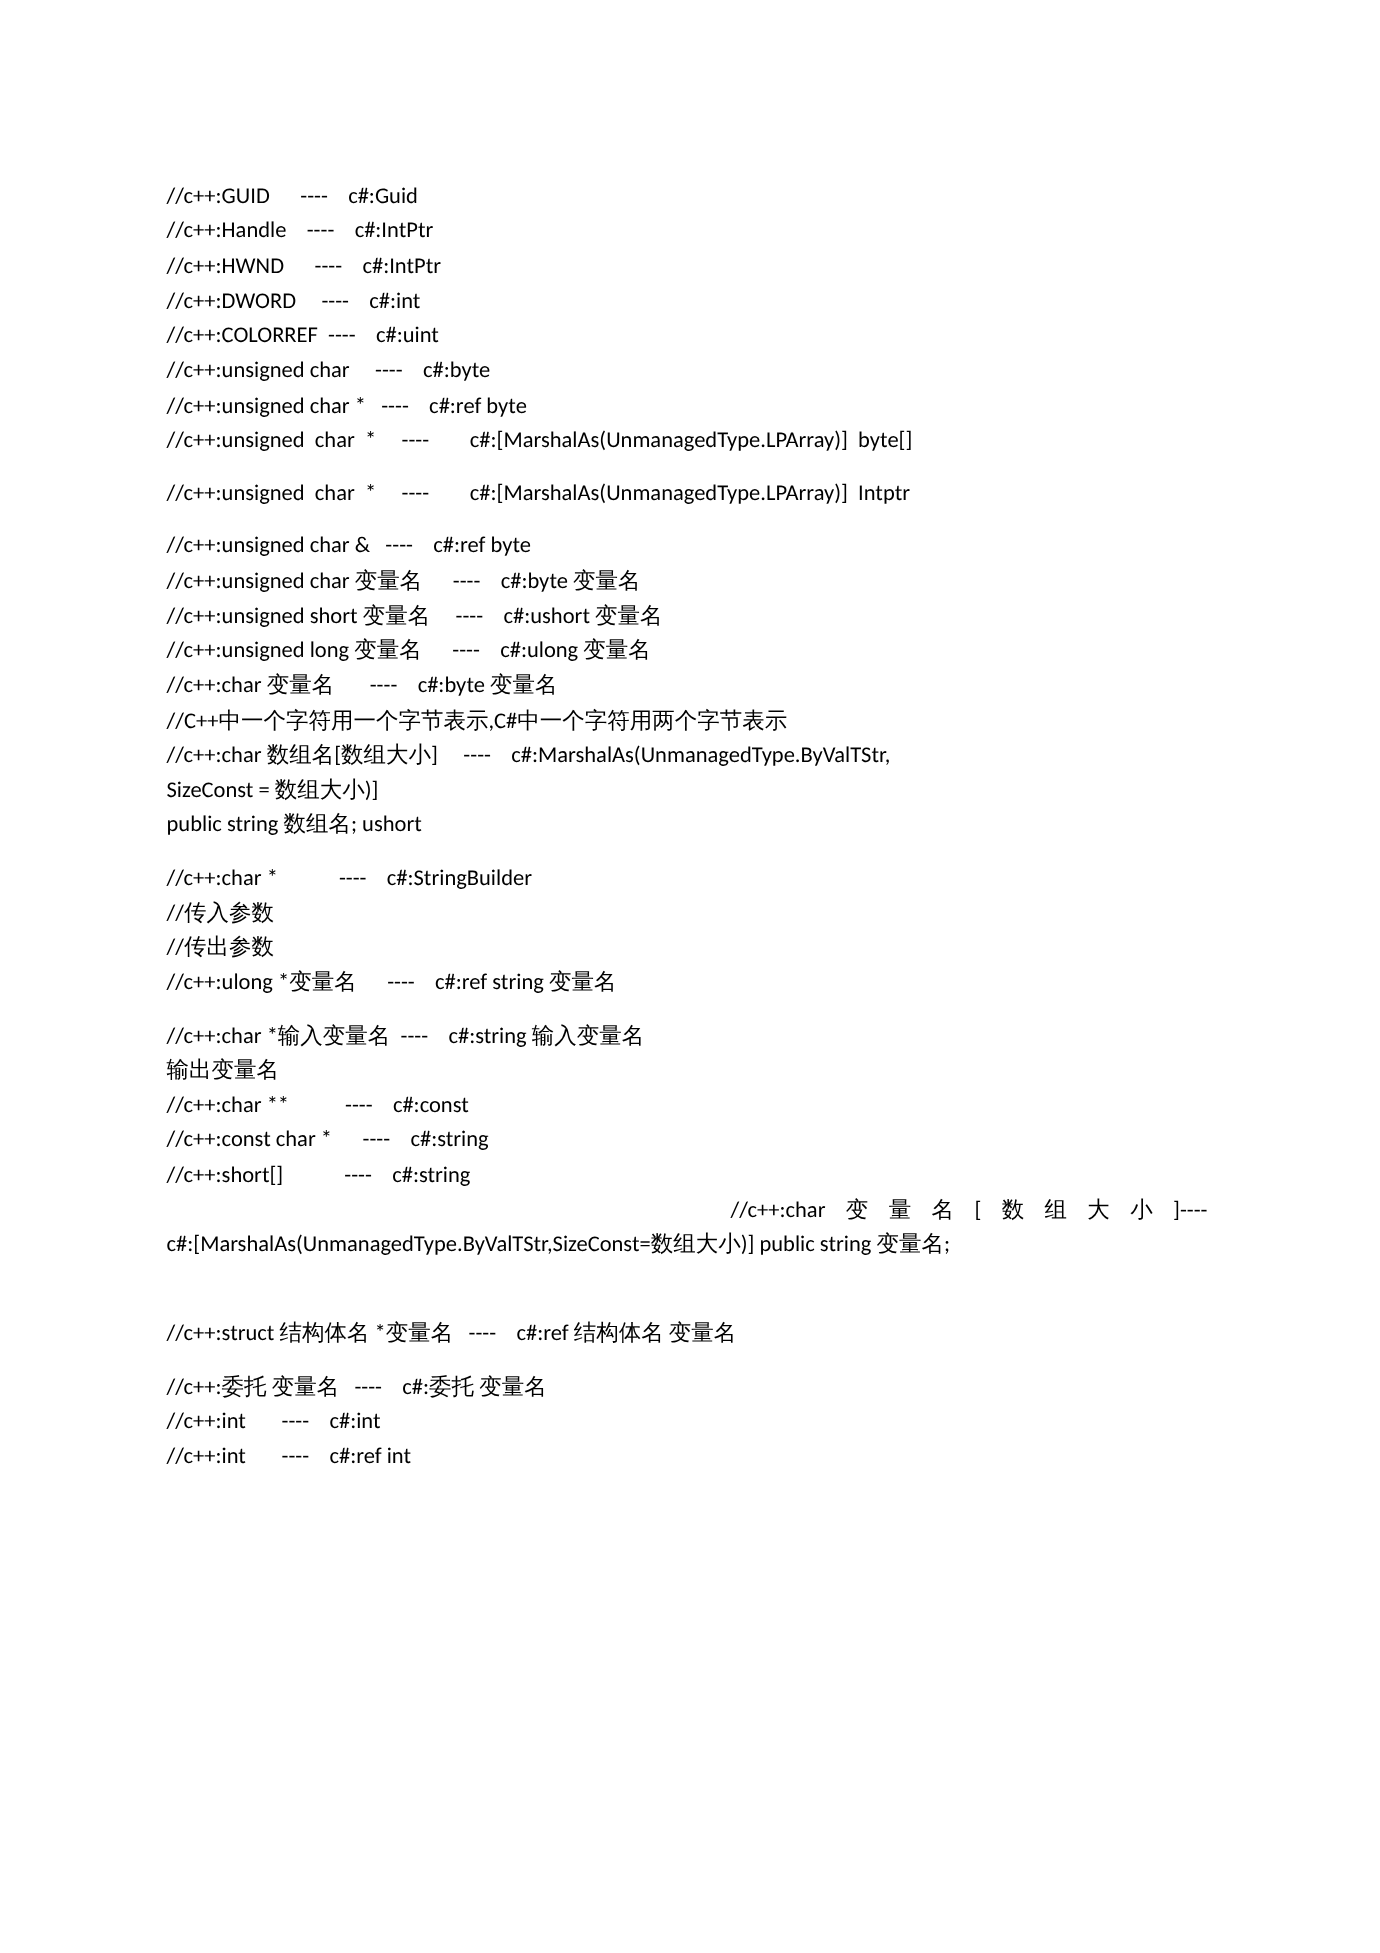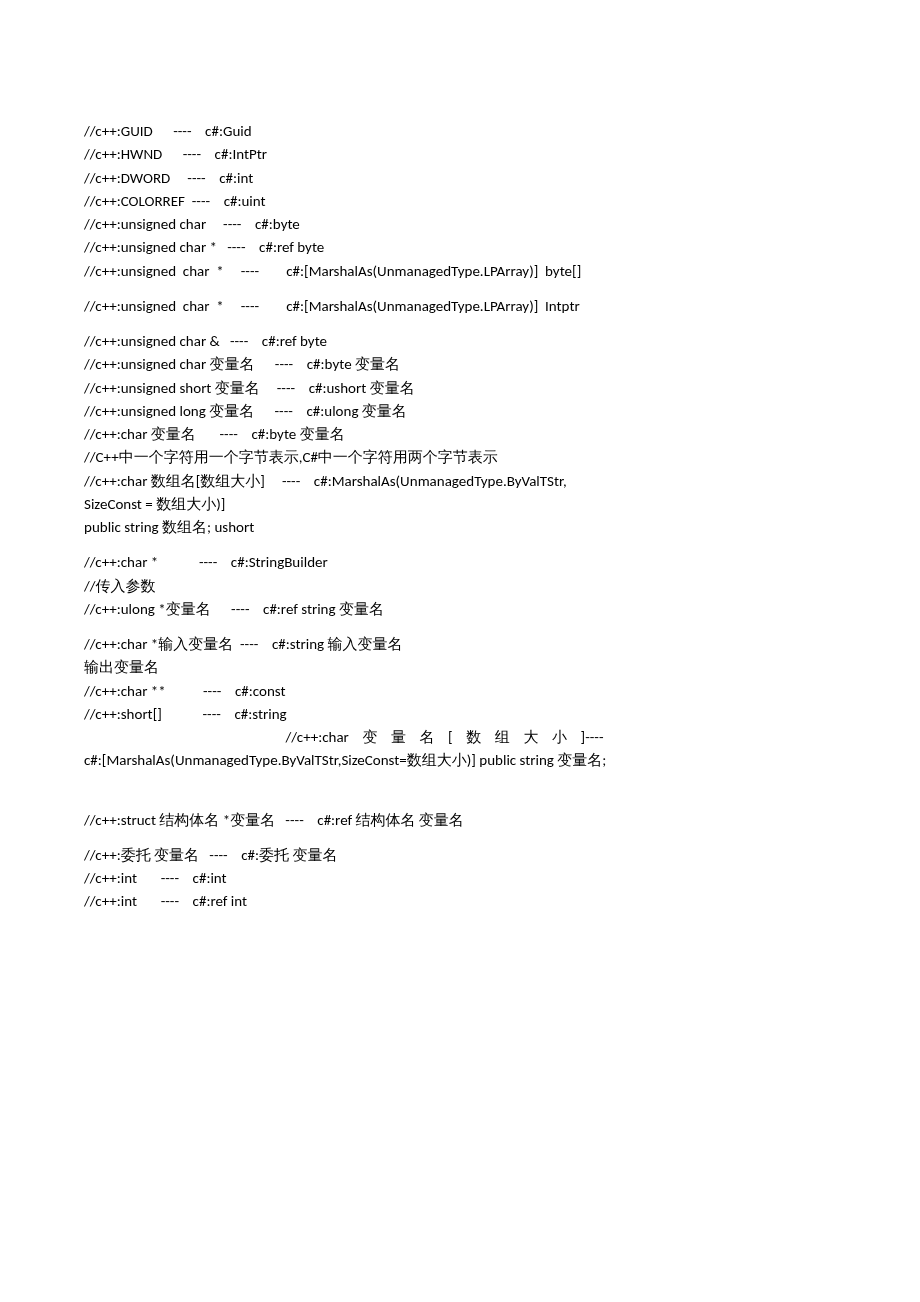--- a/index.html
+++ b/index.html
@@ -7,44 +7,46 @@
     padding: 0;
     background: #ffffff;
     font-family: "Calibri", "Arial", sans-serif;
     font-size: 15px;
     line-height: 1.55;
     color: #000000;
     width: 920px;
   }
   .page {
     padding: 120px 115px 60px 84px;
+    margin-left: 27px;
   }
   .line {
     white-space: pre;
     text-align: left;
   }
   .justify {
     display: flex;
-    justify-content: center;
+    justify-content: flex-end;
   }
   .justify > span {
     white-space: pre;
   }
   .spacer {
     height: 12px;
   }
   .spacer3 {
     height: 36px;
   }
 </style>
 </head>
 <body>
 
 <div class="page">
   <div class="line">//c++:GUID      ----    c#:Guid</div>
+  <div class="line">//c++:Handle    ----    c#:IntPtr</div>
   <div class="line">//c++:HWND      ----    c#:IntPtr</div>
   <div class="line">//c++:DWORD     ----    c#:int</div>
   <div class="line">//c++:COLORREF  ----    c#:uint</div>
   <div class="line">//c++:unsigned char     ----    c#:byte</div>
   <div class="line">//c++:unsigned char *   ----    c#:ref byte</div>
   <div class="line">//c++:unsigned  char  *     ----        c#:[MarshalAs(UnmanagedType.LPArray)]  byte[]</div>
   <div class="spacer"></div>
   <div class="line">//c++:unsigned  char  *     ----        c#:[MarshalAs(UnmanagedType.LPArray)]  Intptr</div>
   <div class="spacer"></div>
   <div class="line">//c++:unsigned char &amp;   ----    c#:ref byte</div>
@@ -52,25 +54,27 @@
   <div class="line">//c++:unsigned short 变量名     ----    c#:ushort 变量名</div>
   <div class="line">//c++:unsigned long 变量名      ----    c#:ulong 变量名</div>
   <div class="line">//c++:char 变量名       ----    c#:byte 变量名</div>
   <div class="line">//C++中一个字符用一个字节表示,C#中一个字符用两个字节表示</div>
   <div class="line">//c++:char 数组名[数组大小]     ----    c#:MarshalAs(UnmanagedType.ByValTStr,</div>
   <div class="line">SizeConst = 数组大小)]</div>
   <div class="line">public string 数组名; ushort</div>
   <div class="spacer"></div>
   <div class="line">//c++:char *            ----    c#:StringBuilder</div>
   <div class="line">//传入参数</div>
+  <div class="line">//传出参数</div>
   <div class="line">//c++:ulong *变量名      ----    c#:ref string 变量名</div>
   <div class="spacer"></div>
   <div class="line">//c++:char *输入变量名  ----    c#:string 输入变量名</div>
   <div class="line">输出变量名</div>
   <div class="line">//c++:char **           ----    c#:const</div>
+  <div class="line">//c++:const char *      ----    c#:string</div>
   <div class="line">//c++:short[]            ----    c#:string</div>
   <div class="justify">
     <span>//c++:char    变    量    名    [    数    组    大    小    ]</span>
     <span>----</span>
   </div>
   <div class="line">c#:[MarshalAs(UnmanagedType.ByValTStr,SizeConst=数组大小)] public string 变量名;</div>
   <div class="spacer3"></div>
   <div class="line">//c++:struct 结构体名 *变量名   ----    c#:ref 结构体名 变量名</div>
   <div class="spacer"></div>
   <div class="line">//c++:委托 变量名   ----    c#:委托 变量名</div>

